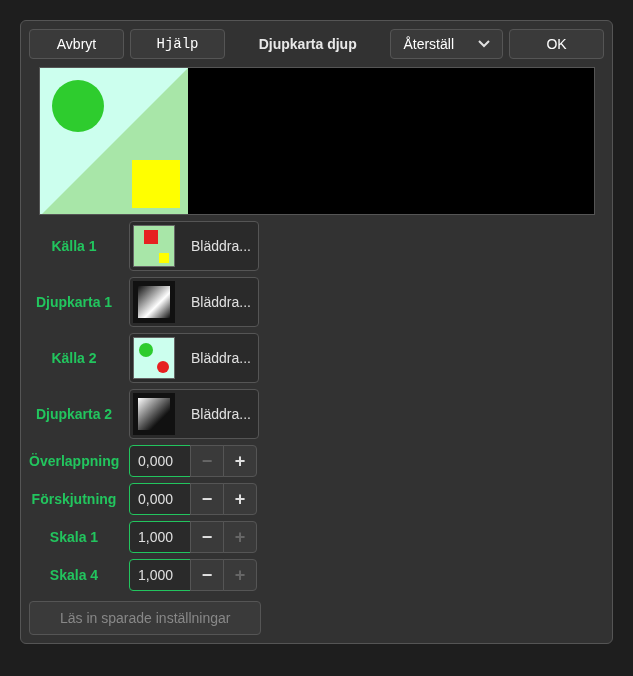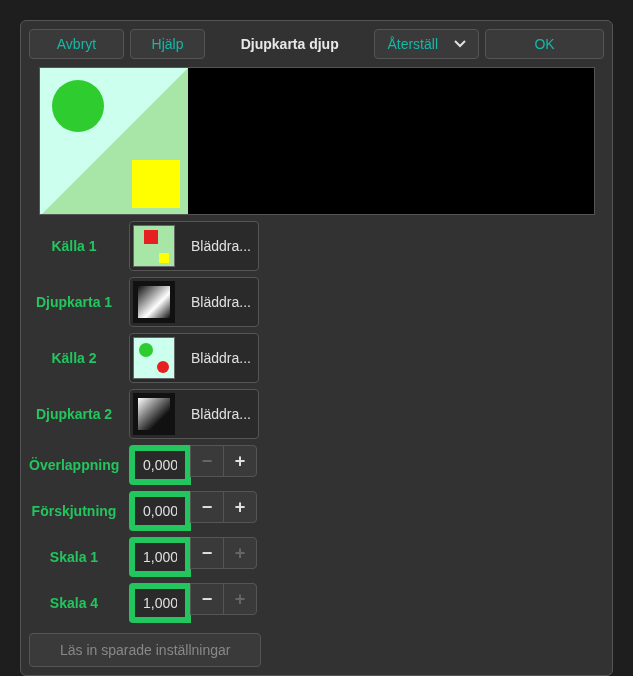--- a/index.html
+++ b/index.html
@@ -23,45 +23,45 @@
   .toolbar {
     display: flex;
     gap: 6px;
     align-items: center;
     margin-bottom: 8px;
   }
   .btn {
     background: #3a3a3a;
     border: 1px solid #555;
     border-radius: 4px;
-    color: #14b8a6;
+    color: #ffffff;
     padding: 6px 20px;
     font-size: 14px;
     cursor: pointer;
     text-align: center;
   }
   .btn-cancel { width: 95px; }
-  .btn-help { width: 75px; }
+  .btn-help { width: 95px; font-family: Liberation Mono, monospace; }
   .title {
     flex: 1;
     text-align: center;
     font-weight: bold;
     color: #e8e8e8;
   }
   .btn-reset {
     display: flex;
     align-items: center;
-    gap: 16px;
+    gap: 24px;
     padding: 6px 12px;
   }
   .chev-down {
     width: 12px;
     height: 8px;
   }
-  .btn-ok { width: 119px; }
+  .btn-ok { width: 95px; }
 
   .preview {
     width: 556px;
     height: 148px;
     background: #000;
     border: 1px solid #555;
     margin: 0 auto;
     position: relative;
     overflow: hidden;
   }
@@ -172,21 +172,21 @@
   }
   .browse-text {
     color: #e0e0e0;
     white-space: nowrap;
     overflow: hidden;
     text-overflow: ellipsis;
   }
 
   .num-input {
     background: #2a2a2a;
-    border: 6px solid #22c55e;
+    border: 1px solid #22c55e;
     border-radius: 4px 0 0 4px;
     color: #e0e0e0;
     padding: 6px 8px;
     width: 62px;
     font-size: 14px;
     text-align: left;
   }
   .stepper {
     display: flex;
   }

